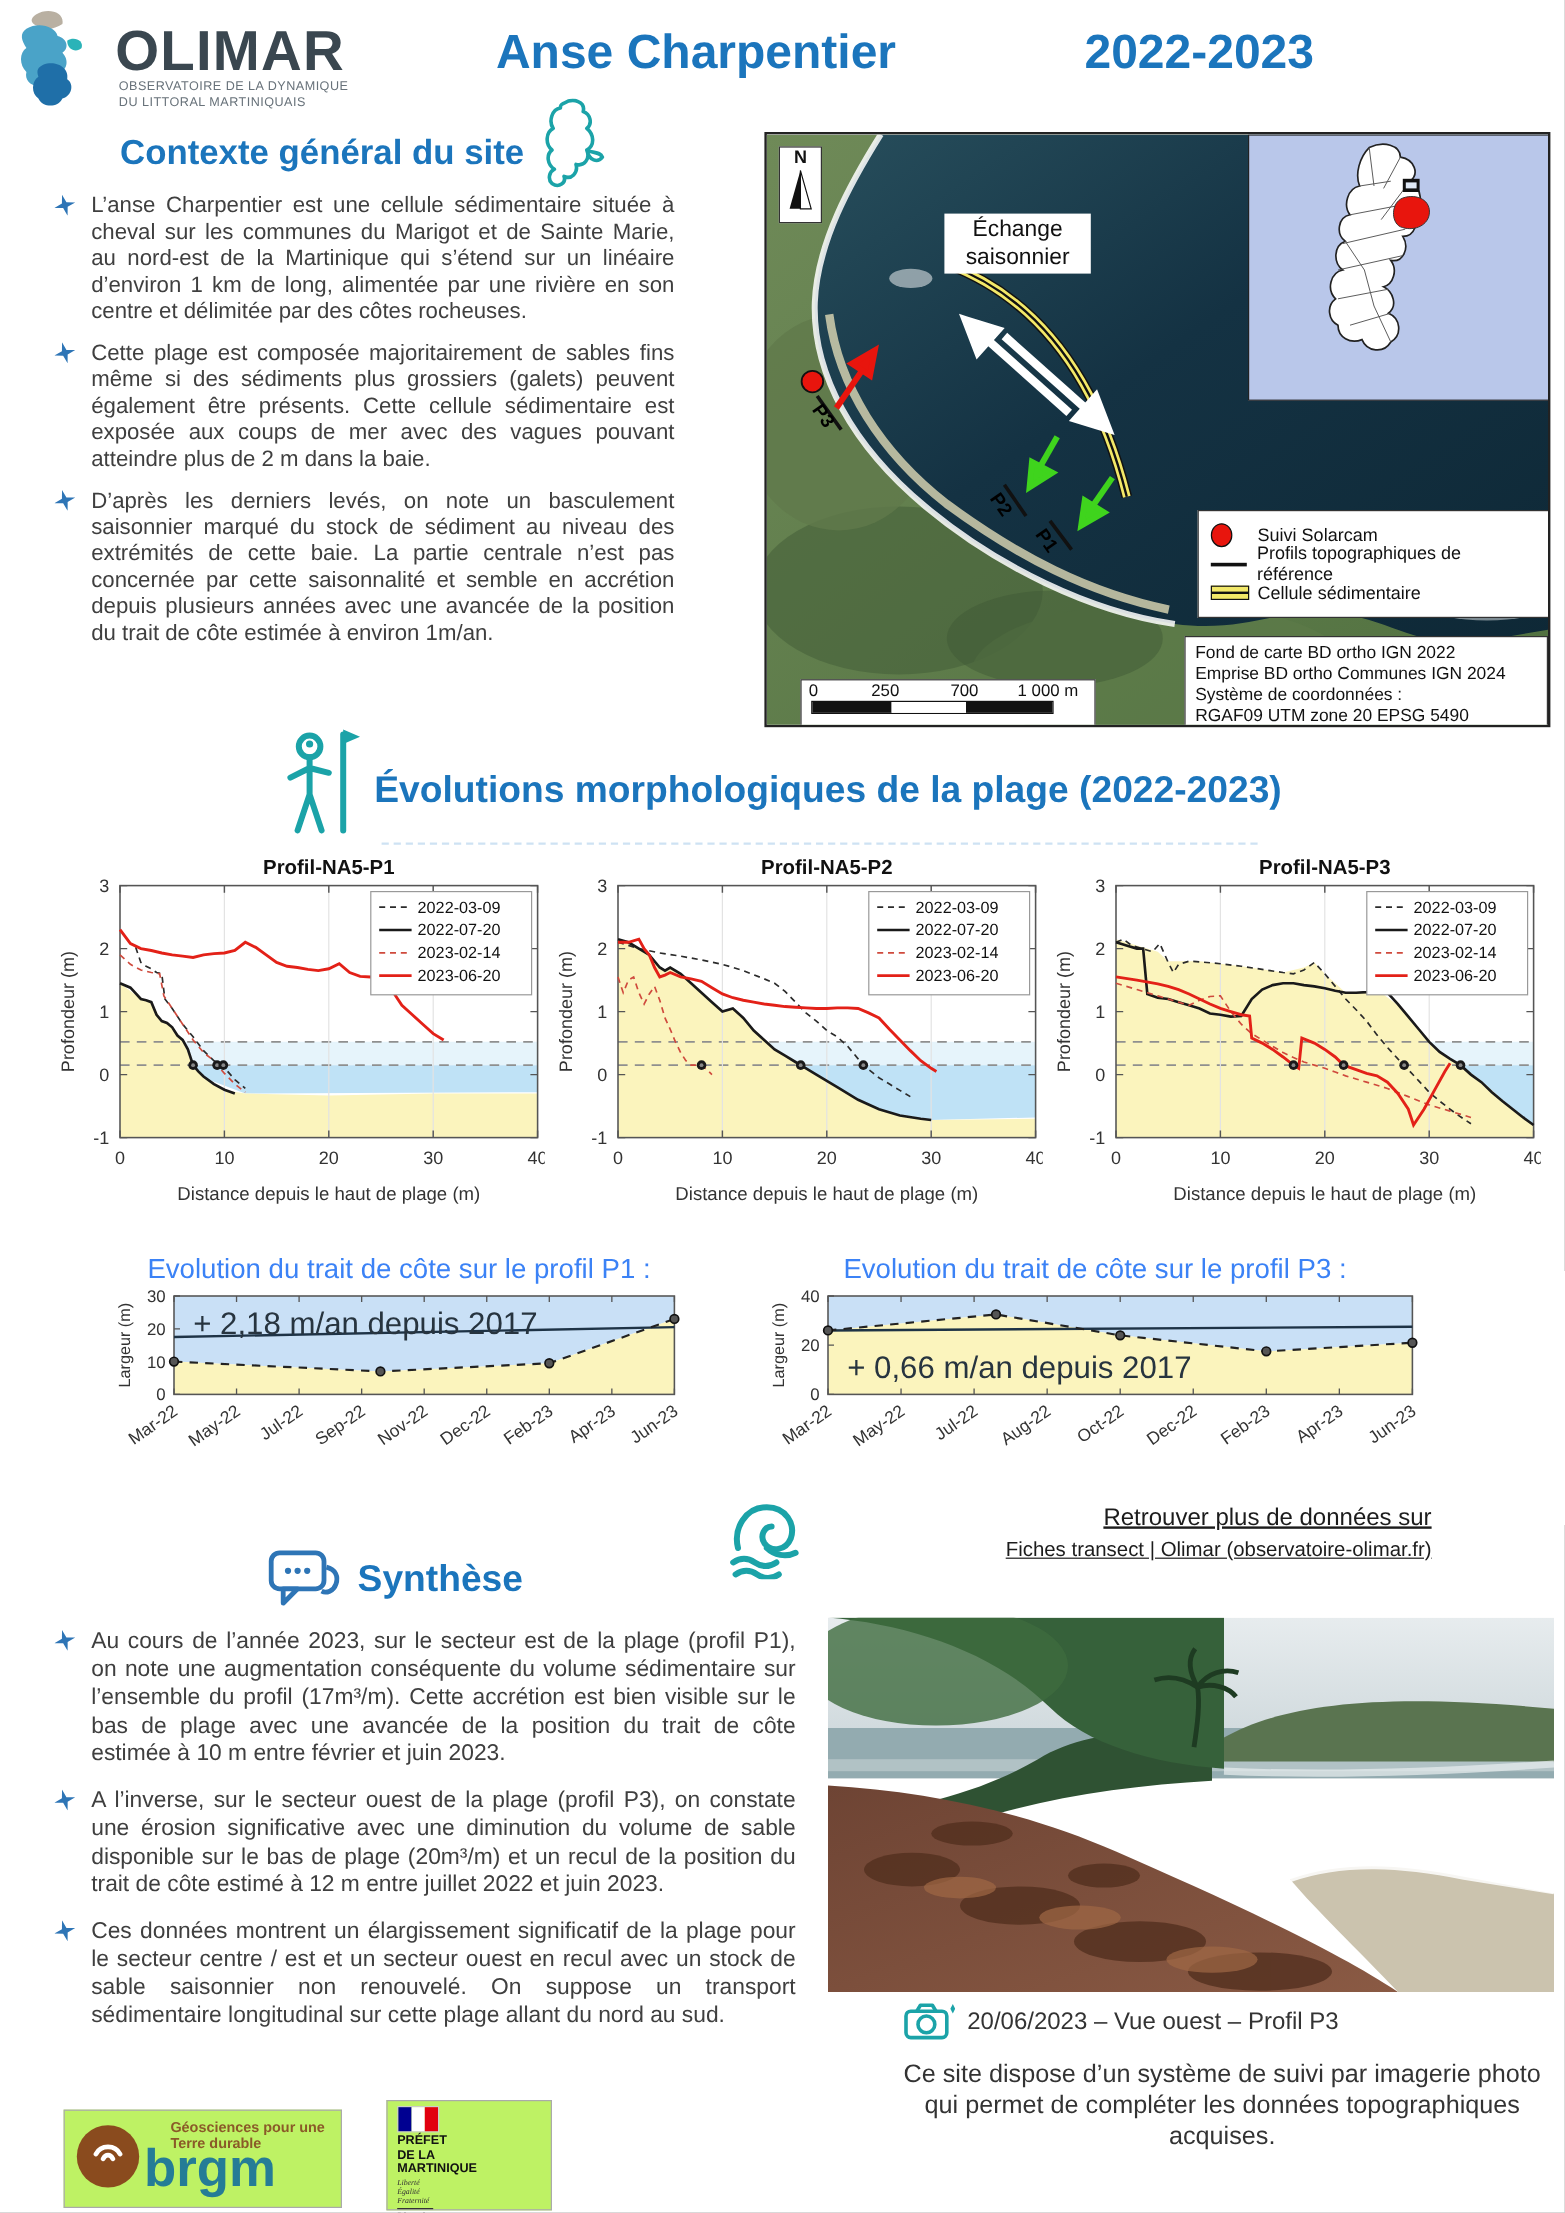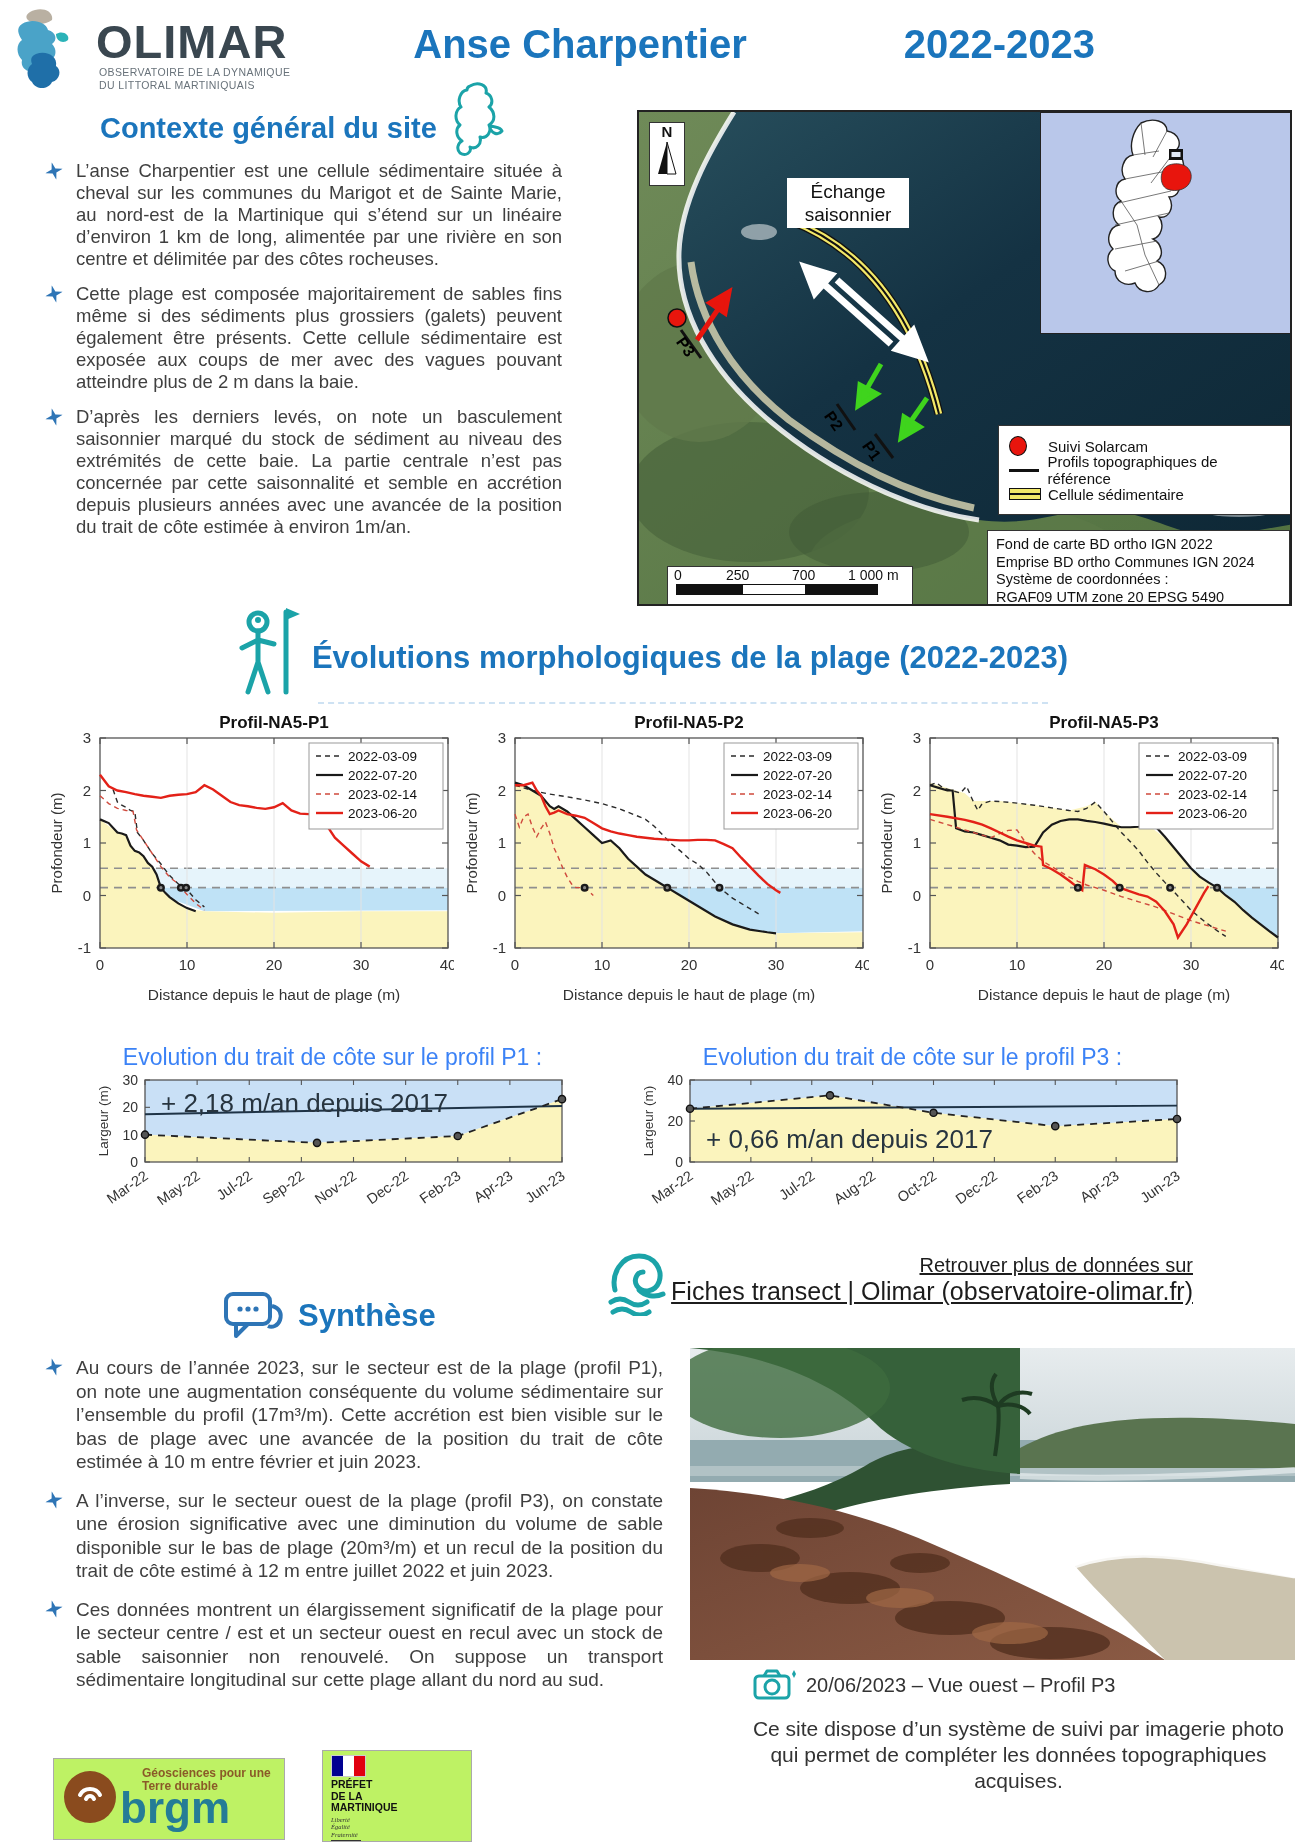--- a/index.html
+++ b/index.html
@@ -528,21 +528,21 @@
       <g stroke="#1ba3a8" stroke-width="5" fill="none" stroke-linecap="round">
         <path d="M10,44 C6,28 16,10 34,10 C50,10 58,24 54,36 C50,46 38,48 32,40 C28,34 32,26 38,26"></path>
         <path d="M34,44 C40,50 50,52 58,48"></path>
         <path d="M6,56 C12,52 18,52 24,56 C30,60 36,60 42,56"></path>
         <path d="M8,66 C14,62 20,62 26,66 C32,70 38,70 44,66"></path>
       </g>
     </svg>
   </div>
   <div class="abs links" style="left:665px;top:1252px;width:528px;text-align:right;">
     <div style="font-size:20px;line-height:26px;"><a href="#">Retrouver plus de données sur</a></div>
-    <div style="font-size:25px;line-height:27px;"><a href="#">Fiches transect | Olimar (observatoire-olimar.fr)</a></div>
+    <div style="font-size:17px;line-height:27px;"><a href="#">Fiches transect | Olimar (observatoire-olimar.fr)</a></div>
   </div>
 
   <div class="abs" style="left:222px;top:1290px;">
     <svg width="64" height="60" viewBox="0 0 64 60">
       <g stroke="#2e75b6" stroke-width="4" fill="#fff" stroke-linejoin="round">
         <rect x="4" y="4" width="44" height="30" rx="7"></rect>
         <path d="M14,34 L14,46 L26,34 Z"></path>
         <path d="M50,16 C58,18 60,24 58,30 C56,36 50,38 46,36" fill="none"></path>
       </g>
       <g fill="#2e75b6">
@@ -637,21 +637,21 @@
       <circle cx="28" cy="28" r="26" fill="#8a4b1e"></circle>
       <g stroke="#fff" stroke-width="4" fill="none" stroke-linecap="round">
         <path d="M18,26 C22,18 34,18 38,26"></path>
         <path d="M24,30 C26,26 30,26 32,30"></path>
       </g>
     </svg>
     <div class="abs" style="left:88px;top:8px;width:136px;font-size:12px;font-weight:bold;color:#8a5a28;line-height:13px;">Géosciences pour une Terre durable</div>
     <div class="abs" style="left:66px;top:24px;font-size:44px;font-weight:bold;color:#257c96;">brgm</div>
   </div>
 
-  <div class="abs footer-box" style="left:322px;top:1750px;width:150px;height:92px;padding:4px 8px;box-sizing:border-box;">
+  <div class="abs footer-box" style="left:322px;top:1750px;width:138px;height:92px;padding:4px 8px;box-sizing:border-box;">
     <div style="width:33px;height:20px;display:flex;border:.5px solid #ccc;">
       <span style="flex:1;background:#000091;"></span>
         <span style="flex:1;background:#fff;"></span>
         <span style="flex:1;background:#e1000f;"></span>
     </div>
     <div style="font-size:10.5px;font-weight:bold;color:#111;line-height:11.5px;margin-top:2px;">
       <div>PRÉFET</div>
       <div>DE LA</div>
       <div>MARTINIQUE</div>
     </div>

